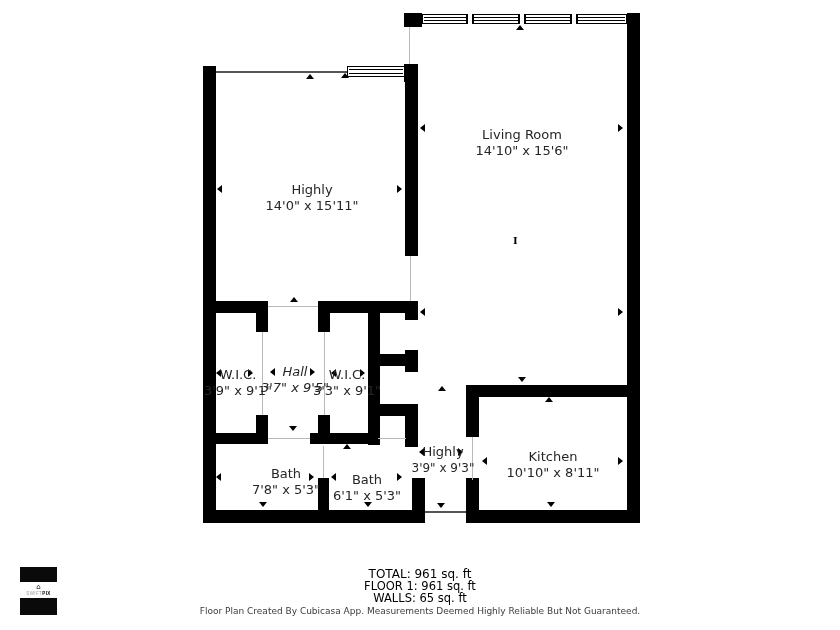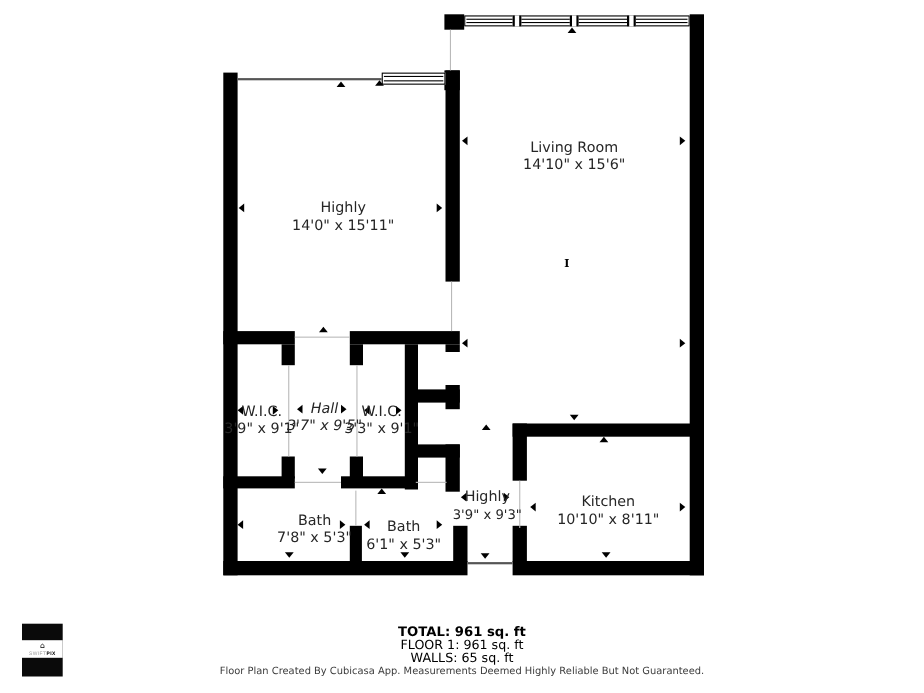--- a/index.html
+++ b/index.html
@@ -21,21 +21,21 @@
   .tri-r{border-top:4px solid transparent;border-bottom:4px solid transparent;border-left:5px solid #000;}
   .tri-u{border-left:4px solid transparent;border-right:4px solid transparent;border-bottom:5px solid #000;}
   .tri-d{border-left:4px solid transparent;border-right:4px solid transparent;border-top:5px solid #000;}
   #watermark{position:absolute;left:8px;top:303px;font-family:"Liberation Sans",sans-serif;
              font-size:17.5px;color:#b4b4b4;letter-spacing:.3px;white-space:nowrap;}
   #watermark .wm-src{margin-left:11px;}
   #ibeam{position:absolute;left:513px;top:235px;font-family:"DejaVu Serif",serif;
          font-size:10px;font-weight:bold;color:#000;}
   #summary{position:absolute;left:420px;top:568px;transform:translateX(-50%);
            text-align:center;color:#000;line-height:12px;white-space:nowrap;}
-  #summary .total{font-size:12px;font-weight:bold;}
+  #summary .total{font-size:12px;font-weight:normal;}
   #summary .line{font-size:11.5px;}
   #disclaimer{position:absolute;left:420px;top:606px;transform:translateX(-50%);
               font-size:9px;color:#3c3c3c;white-space:nowrap;}
   #logo{position:absolute;left:20px;top:567px;width:37px;height:48px;background:#0a0a0a;}
   #logo .band{position:absolute;left:0;right:0;top:15px;height:16px;background:#fff;
               display:flex;flex-direction:column;align-items:center;justify-content:center;}
   #logo .house{font-size:7px;line-height:7px;color:#000;}
   #logo .brand{font-size:4.5px;line-height:5px;letter-spacing:.4px;font-family:"Liberation Sans",sans-serif;}
   #logo .brand .swift{color:#9a9a9a;}
   #logo .brand .pix{color:#000;font-weight:bold;}

